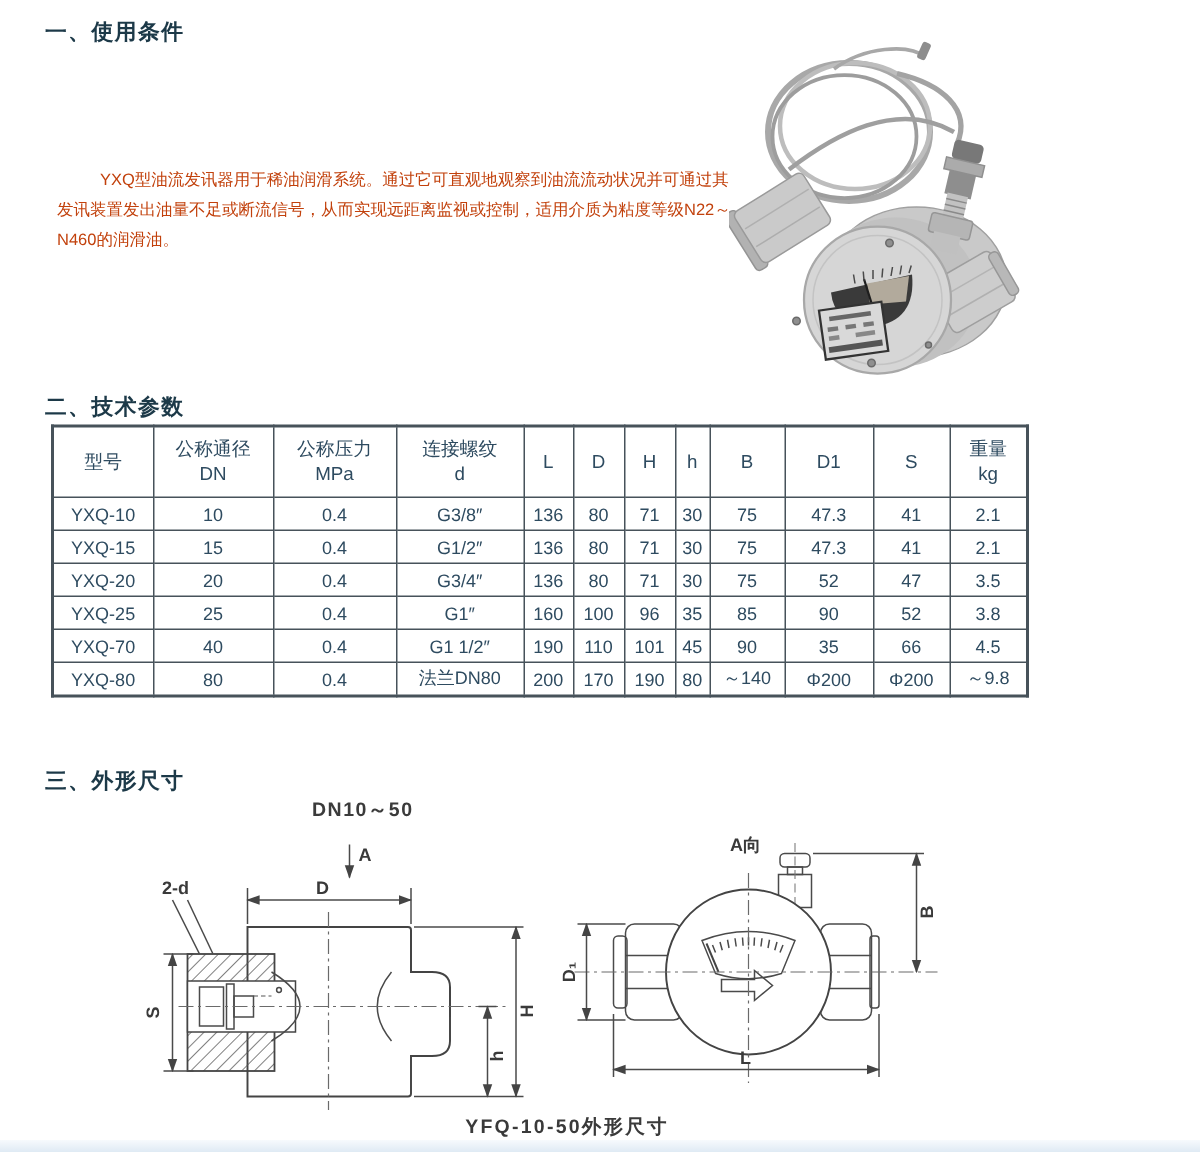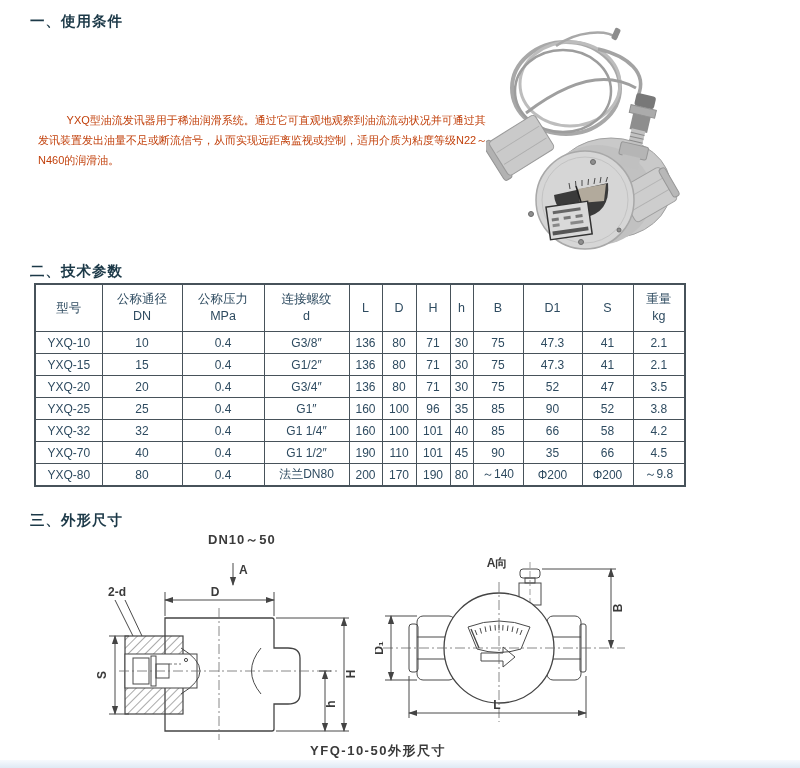--- a/index.html
+++ b/index.html
@@ -243,34 +243,20 @@
           <td>160</td>
           <td>100</td>
           <td>96</td>
           <td>35</td>
           <td>85</td>
           <td>90</td>
           <td>52</td>
           <td>3.8</td>
         </tr>
         <tr>
-          <td>YXQ-32</td>
-          <td>32</td>
-          <td>0.4</td>
-          <td>G1 1/4″</td>
-          <td>160</td>
-          <td>100</td>
-          <td>101</td>
-          <td>40</td>
-          <td>85</td>
-          <td>66</td>
-          <td>58</td>
-          <td>4.2</td>
-        </tr>
-        <tr>
           <td>YXQ-70</td>
           <td>40</td>
           <td>0.4</td>
           <td>G1 1/2″</td>
           <td>190</td>
           <td>110</td>
           <td>101</td>
           <td>45</td>
           <td>90</td>
           <td>35</td>

